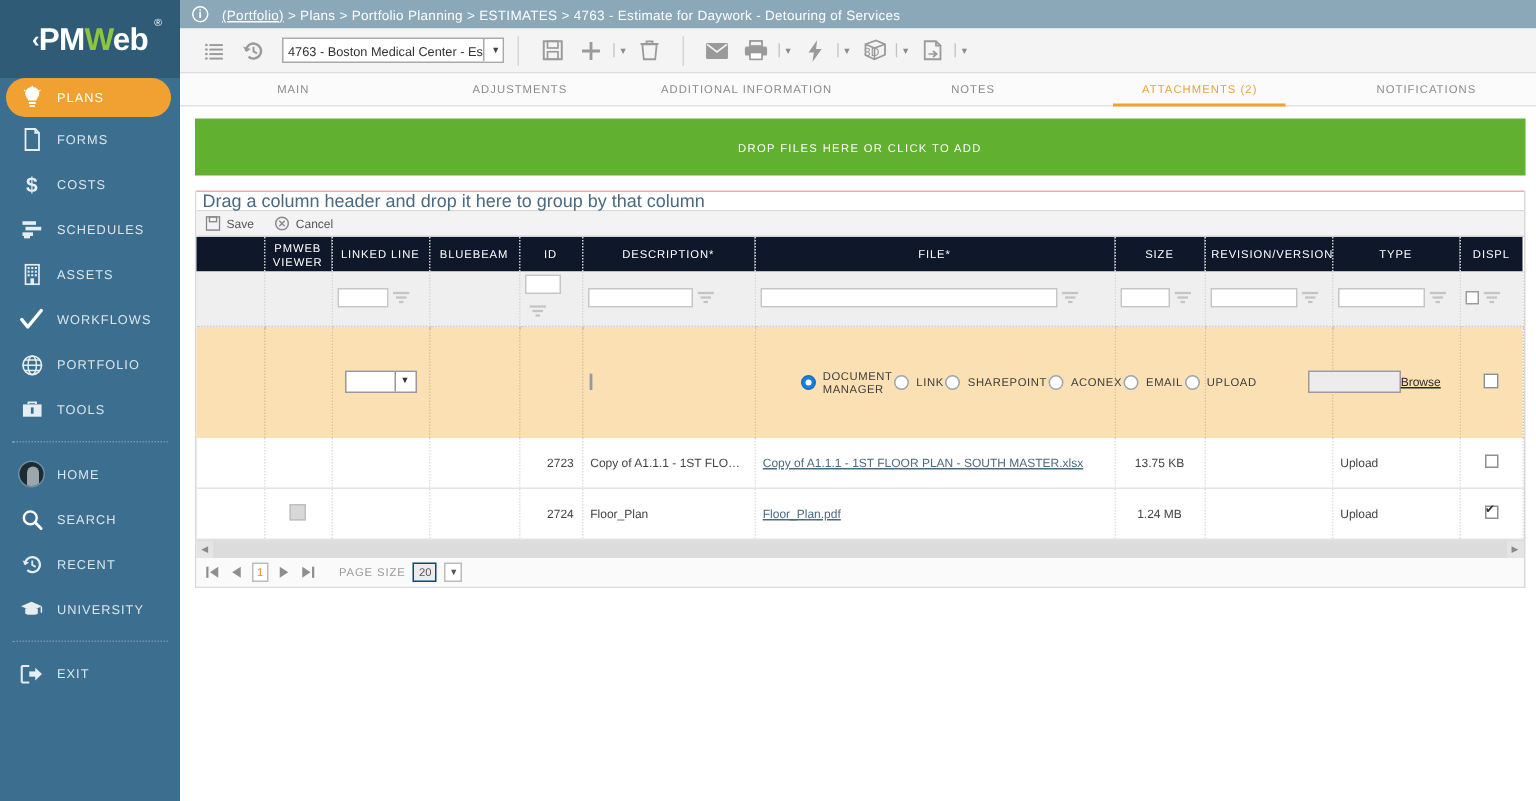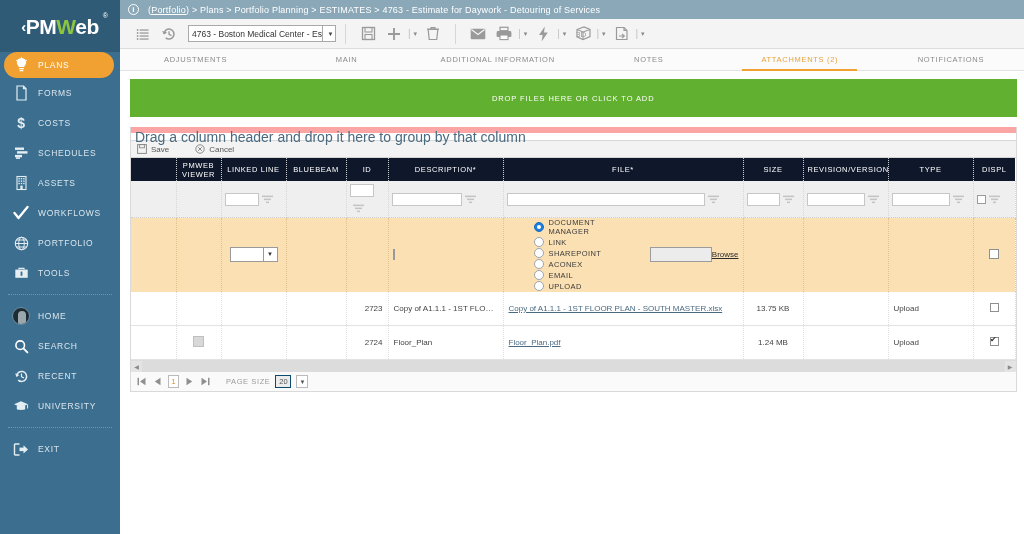--- a/index.html
+++ b/index.html
@@ -142,28 +142,28 @@
   .content { padding: 8px 10px 0 10px; }
   .dropzone {
     height: 38px; background: #62b030;
     display: flex; align-items: center; justify-content: center;
     color: #fff; font-size: 7.5px; letter-spacing: 0.9px;
     cursor: pointer;
   }
 
   .grid-wrap { margin-top: 10px; border: 1px solid #d9d9d9; border-top: none; }
   .grid-group {
-    height: 14px; background: #fff; border-top: 6px solid #fca5a5;
+    height: 14px; background: #fff; border-top: 1px solid #fca5a5;
     border-bottom: 1px solid #d9d9d9;
-    font-size: 14px; color: #4a6a80; padding-left: 4px;
+    font-size: 12px; color: #4a6a80; padding-left: 4px;
     display: flex; align-items: center;
   }
   .grid-cmdbar {
     height: 17px; background: #f3f3f3; border-bottom: 1px solid #d4d4d4;
-    display: flex; align-items: center; padding-left: 6px; gap: 26px;
+    display: flex; align-items: center; padding-left: 6px; gap: 14px;
     font-size: 8px; color: #555;
   }
   .cmd { display: flex; align-items: center; gap: 4px; cursor: pointer; }
 
   table.grid { width: 100%; border-collapse: collapse; table-layout: fixed; }
   table.grid th {
     background: #0f172a; color: #fff;
     font-size: 7.5px; font-weight: normal; letter-spacing: 0.6px;
     height: 23px; padding: 0 4px;
     border-right: 1px dotted #cfcfcf;
@@ -185,21 +185,21 @@
   .f-chk {
     display: inline-block; width: 9px; height: 9px; background: #fff;
     border: 1px solid #9c9c9c; vertical-align: middle;
   }
 
   tr.edit-row td {
     background: #fbe0b4; height: 74px; vertical-align: middle;
     border-right: 1px dotted #e0c48f; padding: 0 4px;
     font-size: 8px;
   }
-  .radio-list { display: flex; flex-direction: column; gap: 1px; padding-left: 26px; }
+  .radio-list { display: flex; flex-direction: row; gap: 1px; padding-left: 26px; }
   .radio-opt { display: flex; align-items: center; gap: 5px; font-size: 7.5px; color: #3b3b3b; letter-spacing: 0.4px; }
   .radio {
     width: 10px; height: 10px; border-radius: 50%;
     background: #fff; border: 1px solid #9aa6b0; flex: 0 0 10px;
     position: relative;
   }
   .radio.sel { background: #1a7fe0; border-color: #1a6ec0; }
   .radio.sel::after {
     content: ""; position: absolute; left: 2px; top: 2px;
     width: 4px; height: 4px; border-radius: 50%; background: #fff;
@@ -542,24 +542,24 @@
             <path d="M9 1.5 L9 4.4 L12 4.4" fill="none" stroke="#9a9a9a" stroke-width="1.2"></path>
             <path d="M4 10 L9 10 M7 8 L9.4 10 L7 12" fill="none" stroke="#9a9a9a" stroke-width="1.1"></path>
           </svg>
       </div>
       <span class="tb-pipe">|</span>
       <span class="tb-caret">▾</span>
     </div>
 
     <div class="tabs">
       <div class="tab">
+          <span>MAIN</span>
+        </div>
+      <div class="tab">
           <span>ADJUSTMENTS</span>
-        </div>
-      <div class="tab">
-          <span>MAIN</span>
         </div>
       <div class="tab">
           <span>ADDITIONAL INFORMATION</span>
         </div>
       <div class="tab">
           <span>NOTES</span>
         </div>
       <div class="tab active">
           <span>ATTACHMENTS (2)</span>
         </div>

